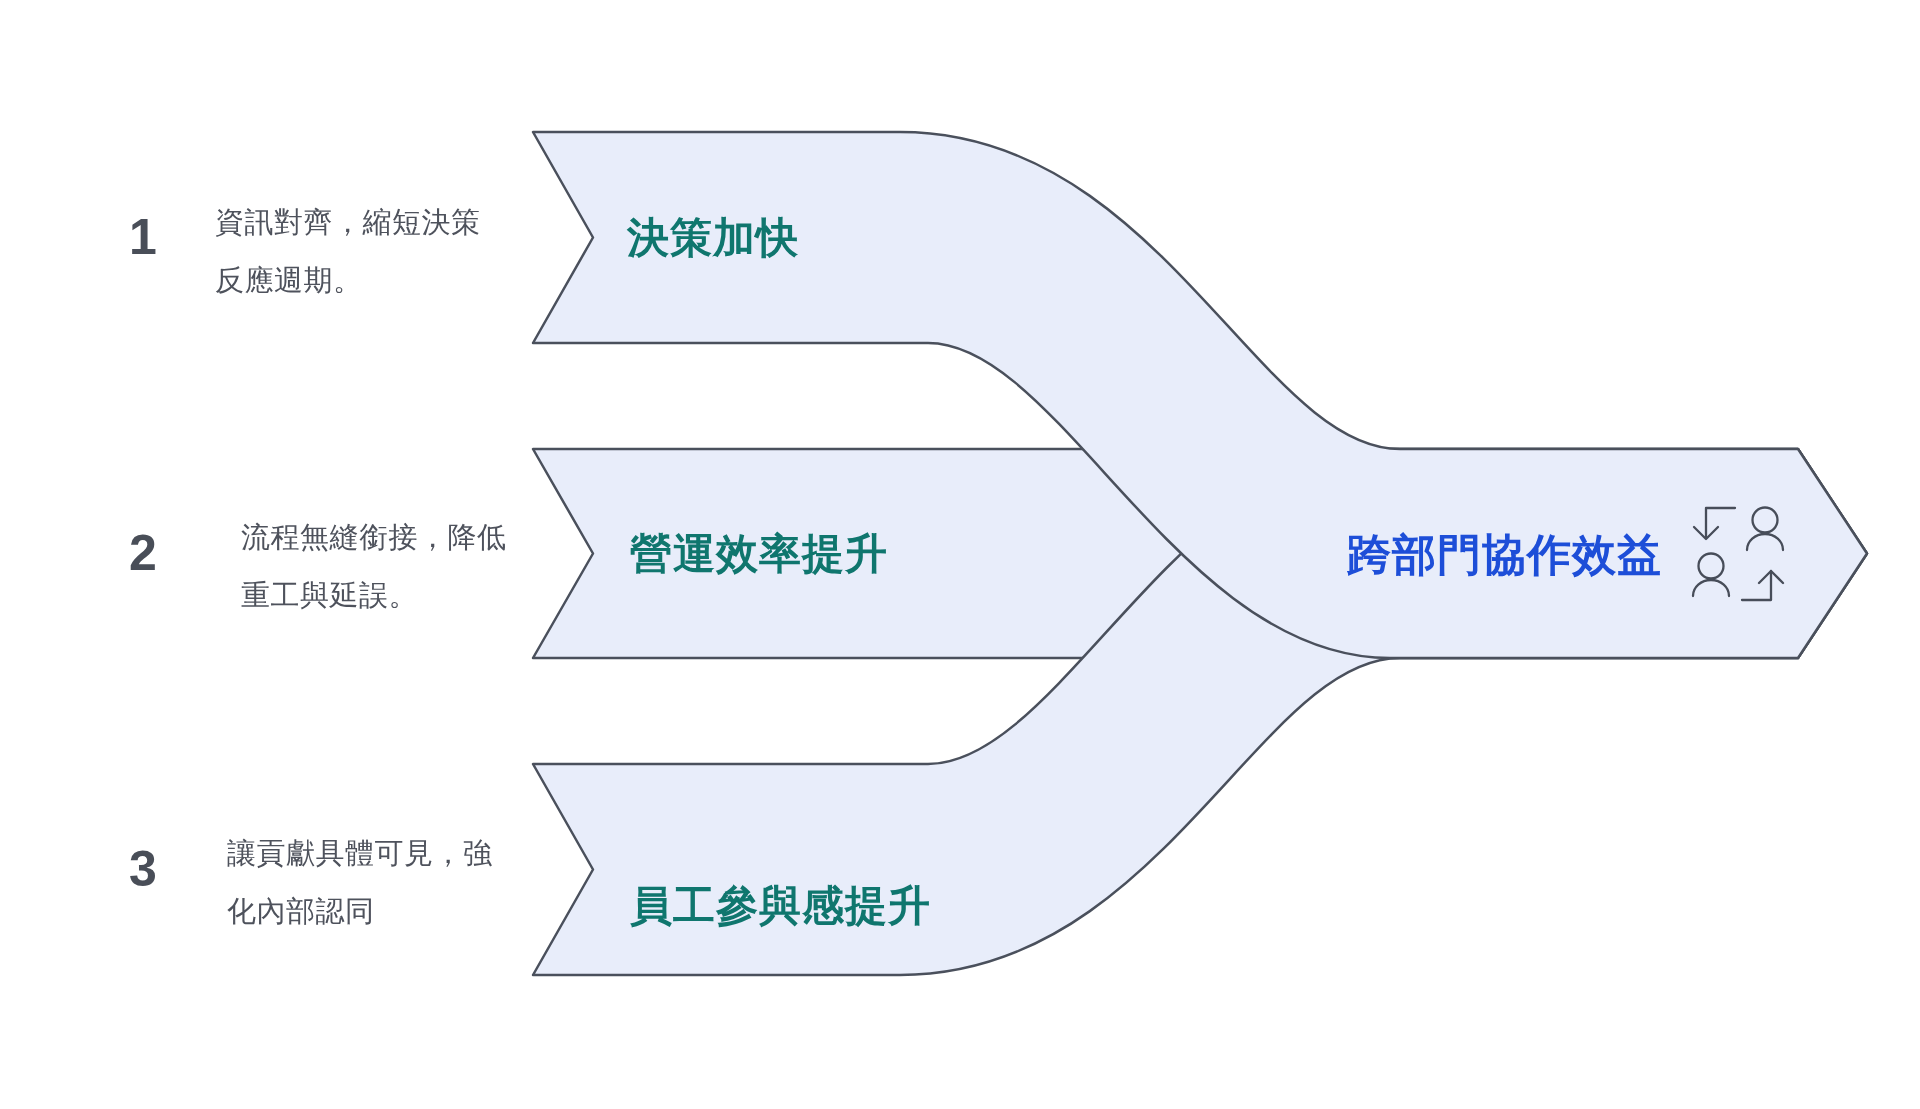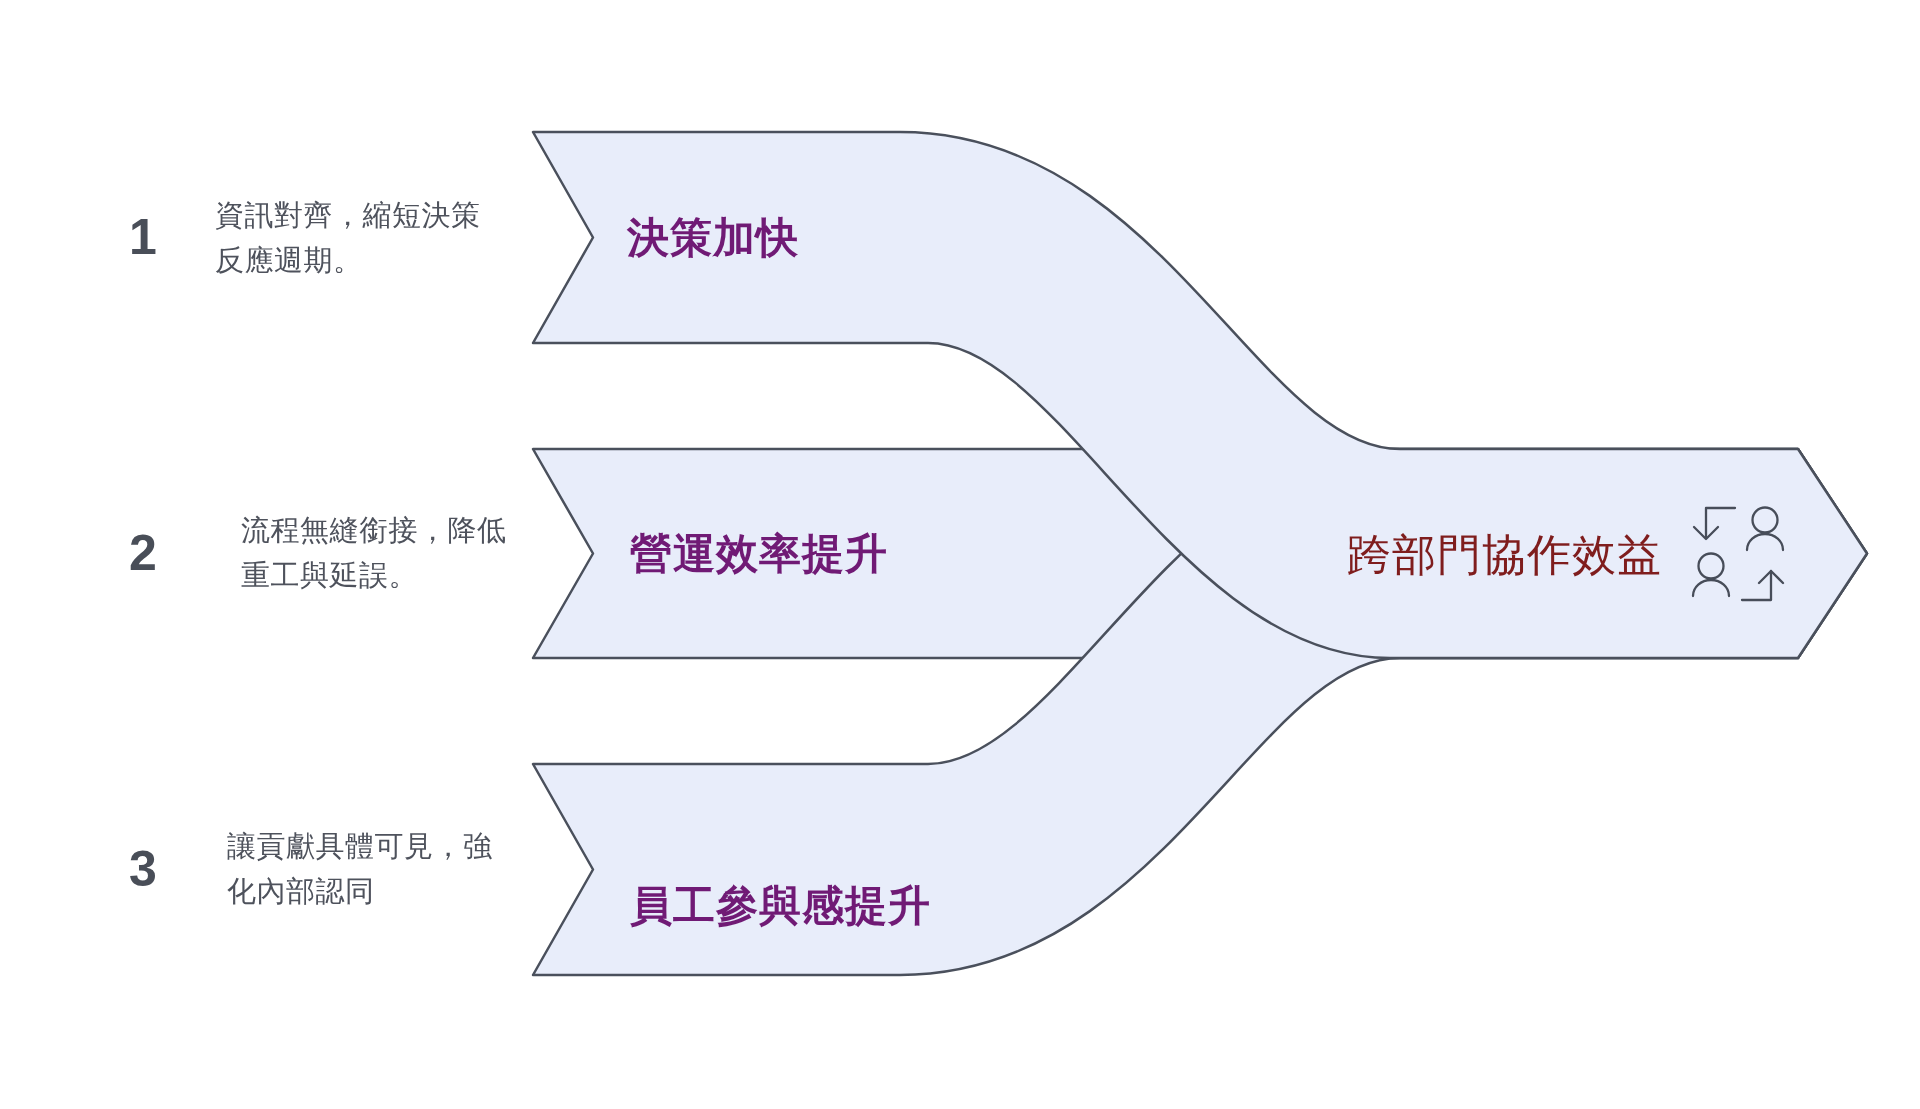--- a/index.html
+++ b/index.html
@@ -8,30 +8,30 @@
     font-family:"Liberation Sans","DejaVu Sans",sans-serif;
   }
   .stage{position:absolute;inset:0;width:1920px;height:1109px;}
   svg.diagram{position:absolute;left:0;top:0;}
   .step-number{
     position:absolute;left:116px;width:54px;text-align:center;
     font-size:50px;font-weight:700;color:#494e58;line-height:52px;
   }
   .step-description{
     position:absolute;left:215px;width:330px;
-    font-size:29px;line-height:45px;color:#4e525c;
+    font-size:29px;line-height:58px;color:#4e525c;
     white-space:pre-line;letter-spacing:0.5px;
   }
   .band-label{
-    position:absolute;font-size:42px;font-weight:700;color:#701a75;
+    position:absolute;font-size:42px;font-weight:700;color:#0f766e;
     line-height:44px;white-space:nowrap;letter-spacing:1px;
   }
   .output-label{
     position:absolute;left:1347px;top:532px;
-    font-size:44px;font-weight:400;color:#7f1d1d;
+    font-size:44px;font-weight:700;color:#1d4ed8;
     line-height:46px;white-space:nowrap;letter-spacing:1px;
   }
 </style>
 </head>
 <body>
 
 <div class="stage">
 
   <svg class="diagram" width="1920" height="1109" viewBox="0 0 1920 1109">
 

